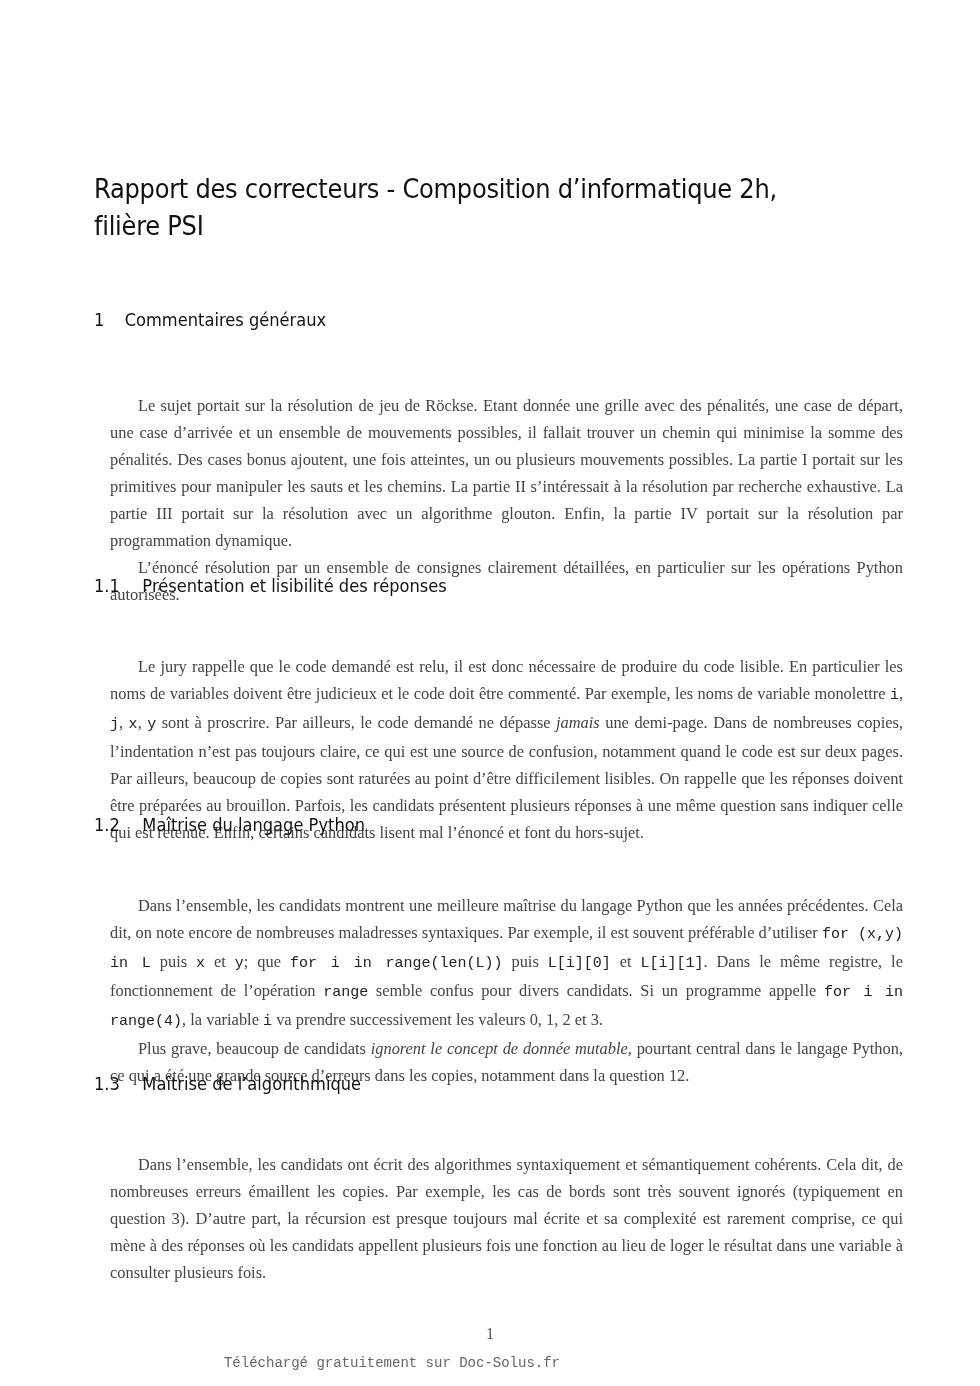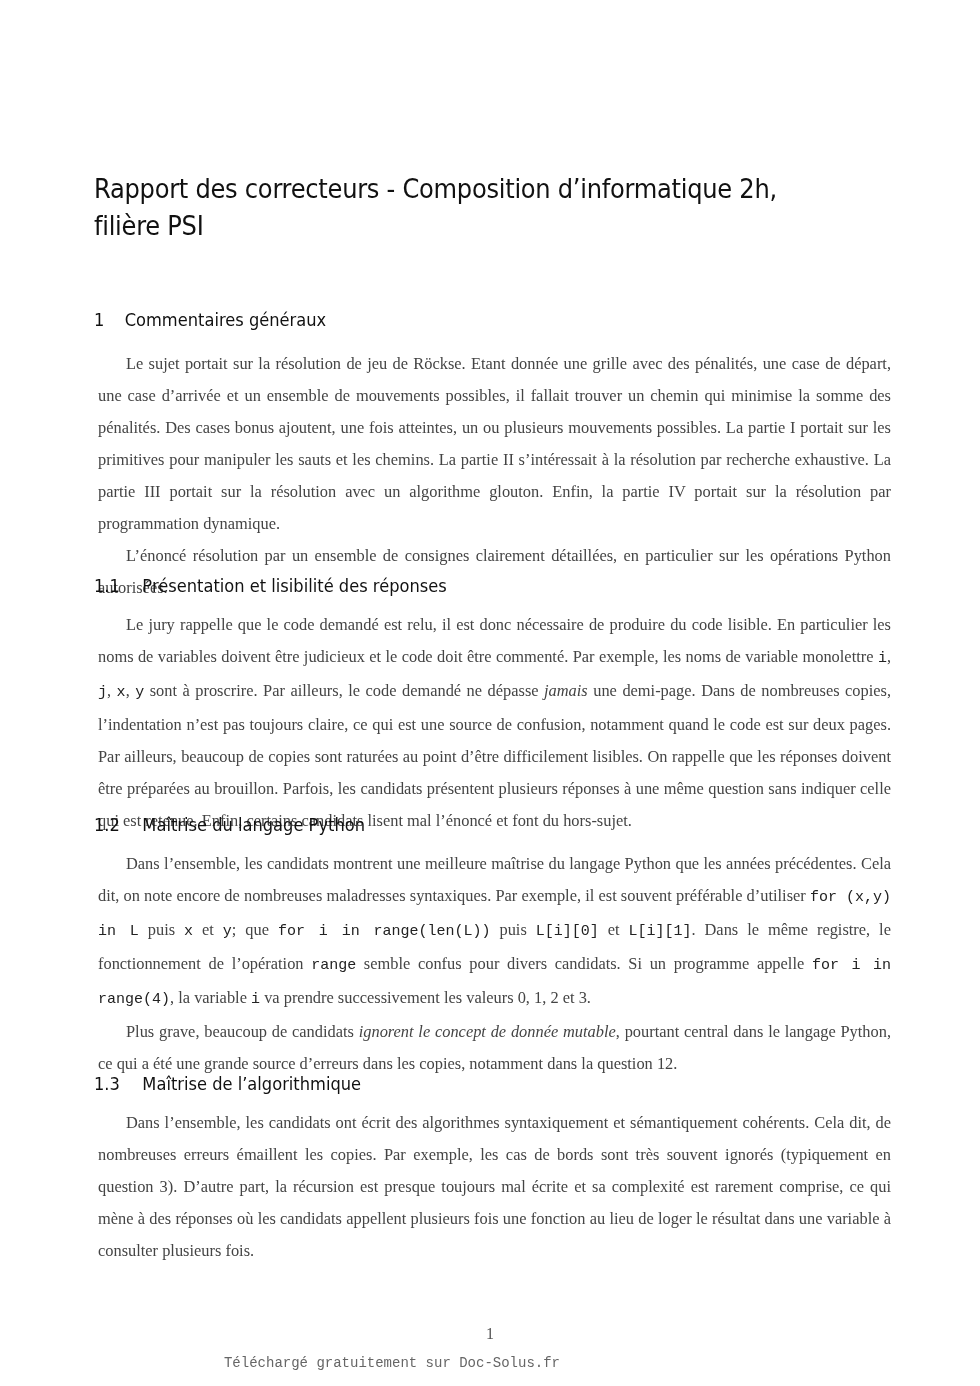--- a/index.html
+++ b/index.html
@@ -12,23 +12,23 @@
     transform: scaleX(0.93); transform-origin: left top;
   }
   .sec-head {
     position: absolute; left: 0; font-family: "DejaVu Sans", sans-serif;
     font-size: 17.5px; color: #111; white-space: nowrap;
     transform: scaleX(0.93); transform-origin: left top;
   }
   .sec-head .num { display: inline-block; width: 33px; }
   .sec-head.sub .num { width: 52px; }
   .para {
-    position: absolute; left: 4px; width: 793px;
-    font-family: "Liberation Serif", serif; font-size: 16.4px; line-height: 32px;
-    color: #444; text-align: justify;
+    position: absolute; left: 16px; width: 793px;
+    font-family: "Liberation Serif", serif; font-size: 16.4px; line-height: 27px;
+    color: #444; text-align: justify; margin-top: 44px;
   }
   .para p { margin: 0; text-indent: 28px; }
   code, .tt { font-family: "Liberation Mono", monospace; font-size: 15px; color: #222; }
   em { }
   .pagenum {
     position: absolute; top: 1325px; left: 0; width: 980px; text-align: center;
     font-family: "Liberation Serif", serif; font-size: 16px; color: #555;
   }
   .footer {
     position: absolute; top: 1355px; left: 0; width: 784px; text-align: center;

